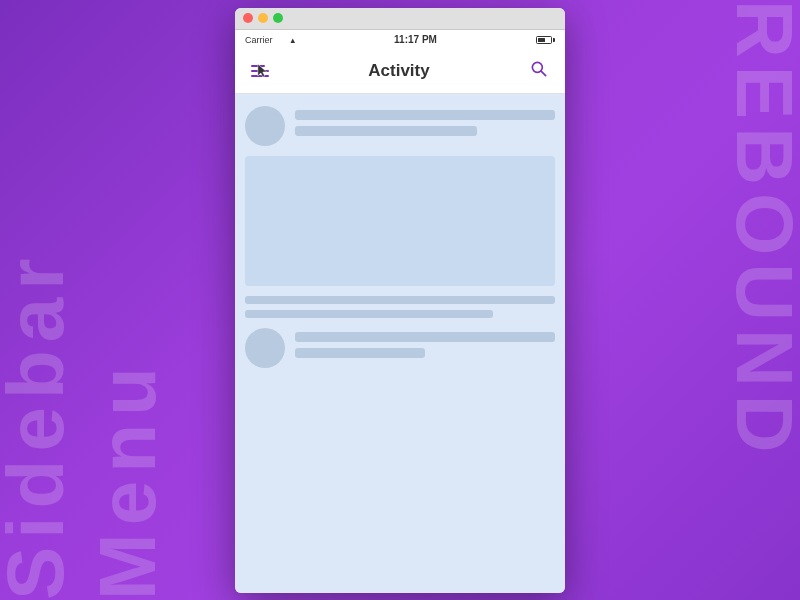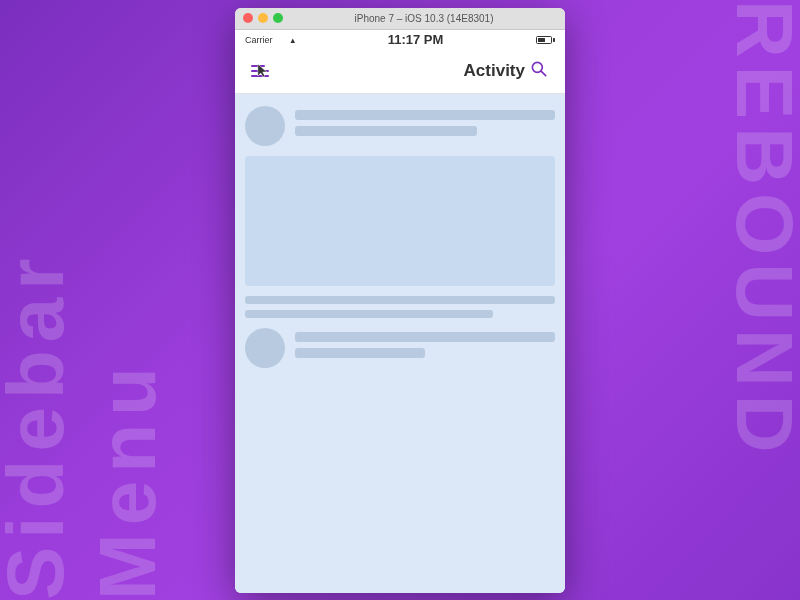--- a/index.html
+++ b/index.html
@@ -114,21 +114,21 @@
       gap: 18px;
     }
 
     .wifi-icon {
       font-size: 9px;
     }
 
     .status-time {
       flex: 1;
       text-align: center;
-      font-size: 13px;
+      font-size: 10px;
       font-weight: 600;
       color: #333;
     }
 
     .status-right {
       display: flex;
       align-items: center;
       gap: 3px;
       font-size: 9px;
       color: #333;
@@ -202,21 +202,21 @@
       top: 50%;
       left: 50%;
       transform: translate(-30%, -50%);
       width: 14px;
       height: 18px;
       pointer-events: none;
     }
 
     .nav-title {
       flex: 1;
-      text-align: right;
+      text-align: center;
       font-size: 17px;
       font-weight: 600;
       color: #333;
     }
 
     .nav-search-btn {
       cursor: pointer;
       padding: 4px;
     }
 
@@ -308,21 +308,20 @@
 <div class="bg-text-left">Sidebar Menu</div>
 
 <div class="device-frame">
 
   <div class="title-bar">
     <div class="traffic-lights">
       <div class="traffic-light close"></div>
       <div class="traffic-light minimize"></div>
       <div class="traffic-light maximize"></div>
     </div>
-    <span class="device-title-text">iPhone 7 – iOS 10.3 (14E8301)</span>
   </div>
 
   <div class="status-bar">
     <div class="status-carrier">
       <span>Carrier</span>
       <span class="wifi-icon">▴</span>
     </div>
     <div class="status-time">11:17 PM</div>
     <div class="status-right">
       <div class="battery-icon">

